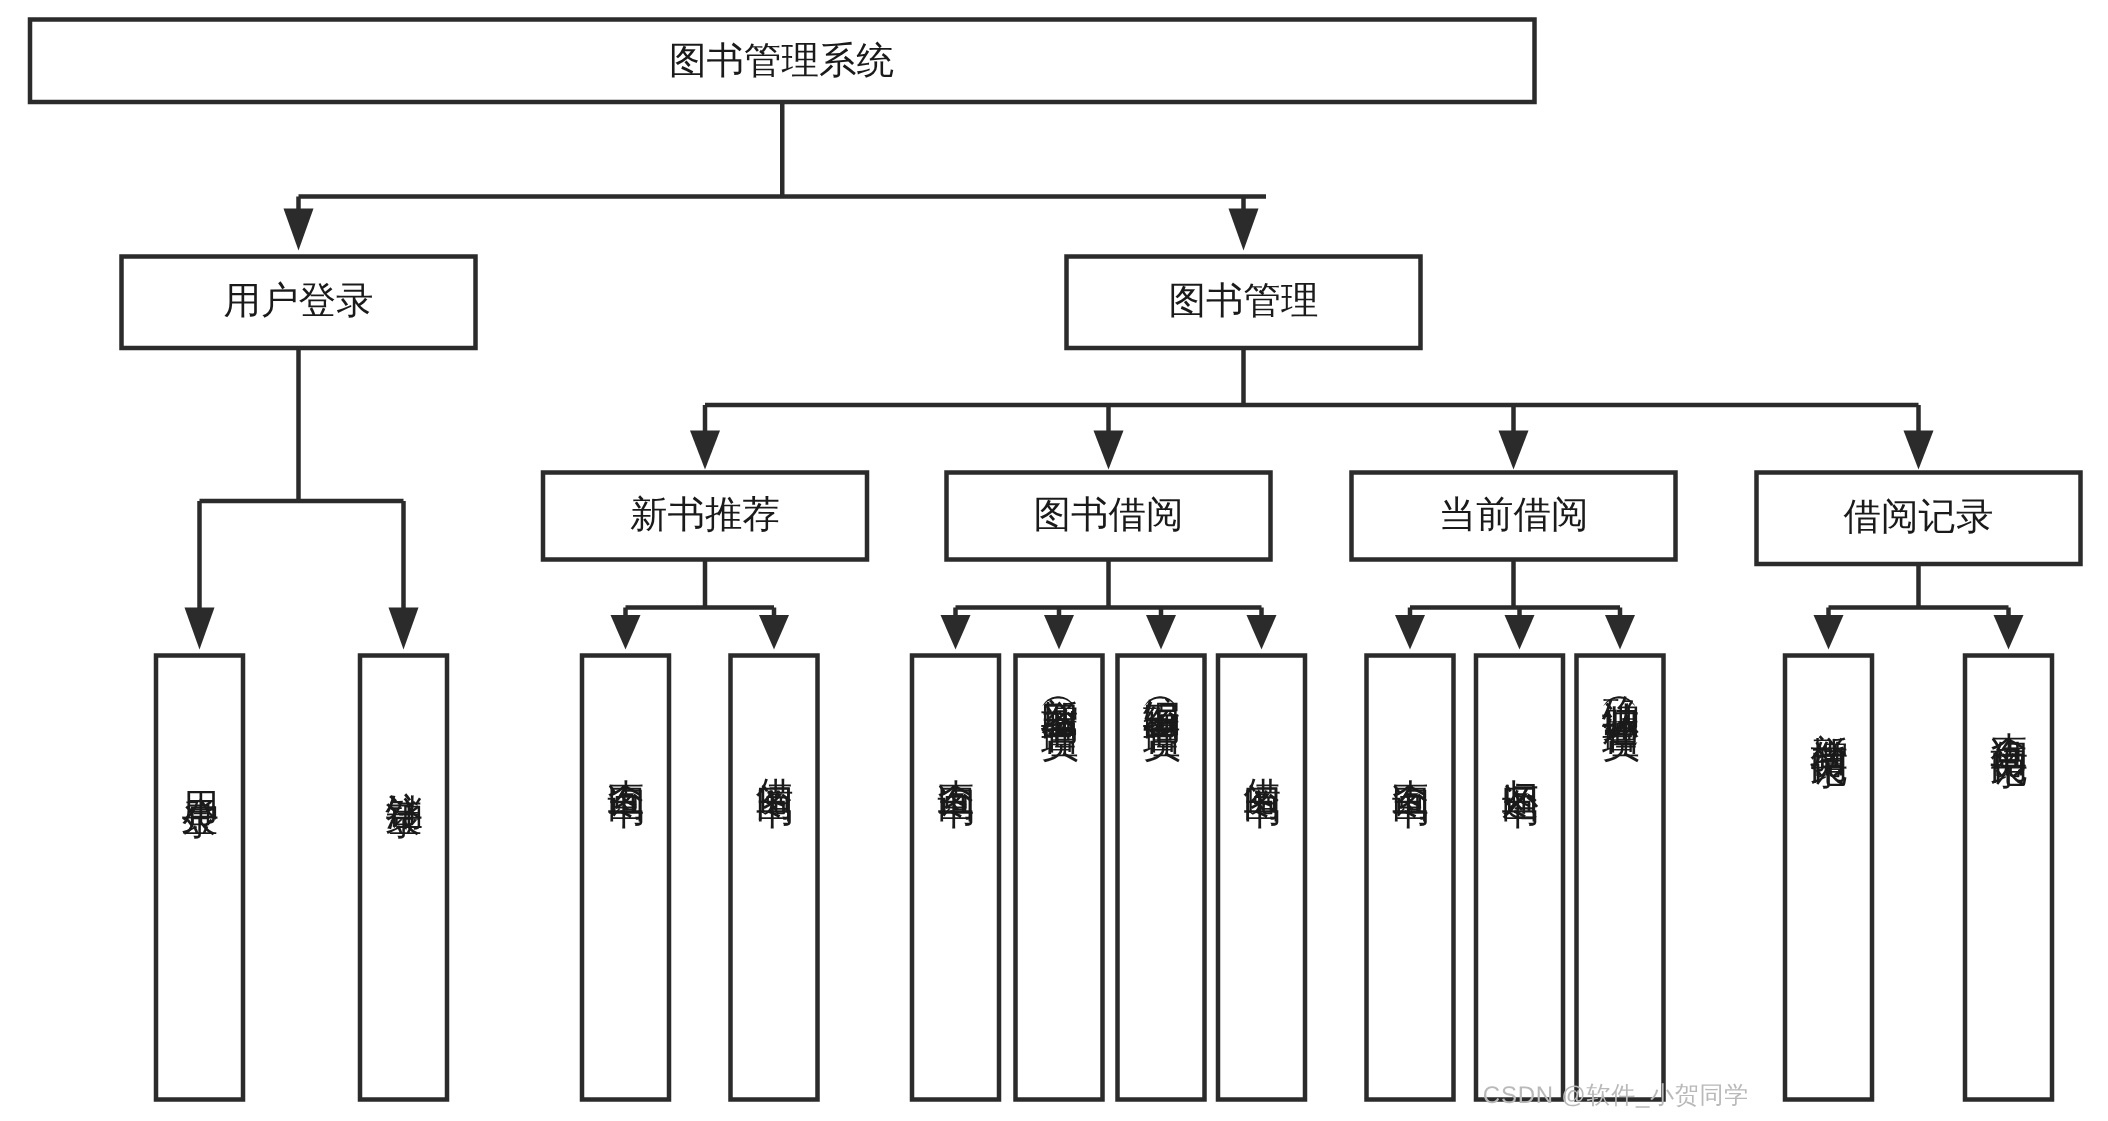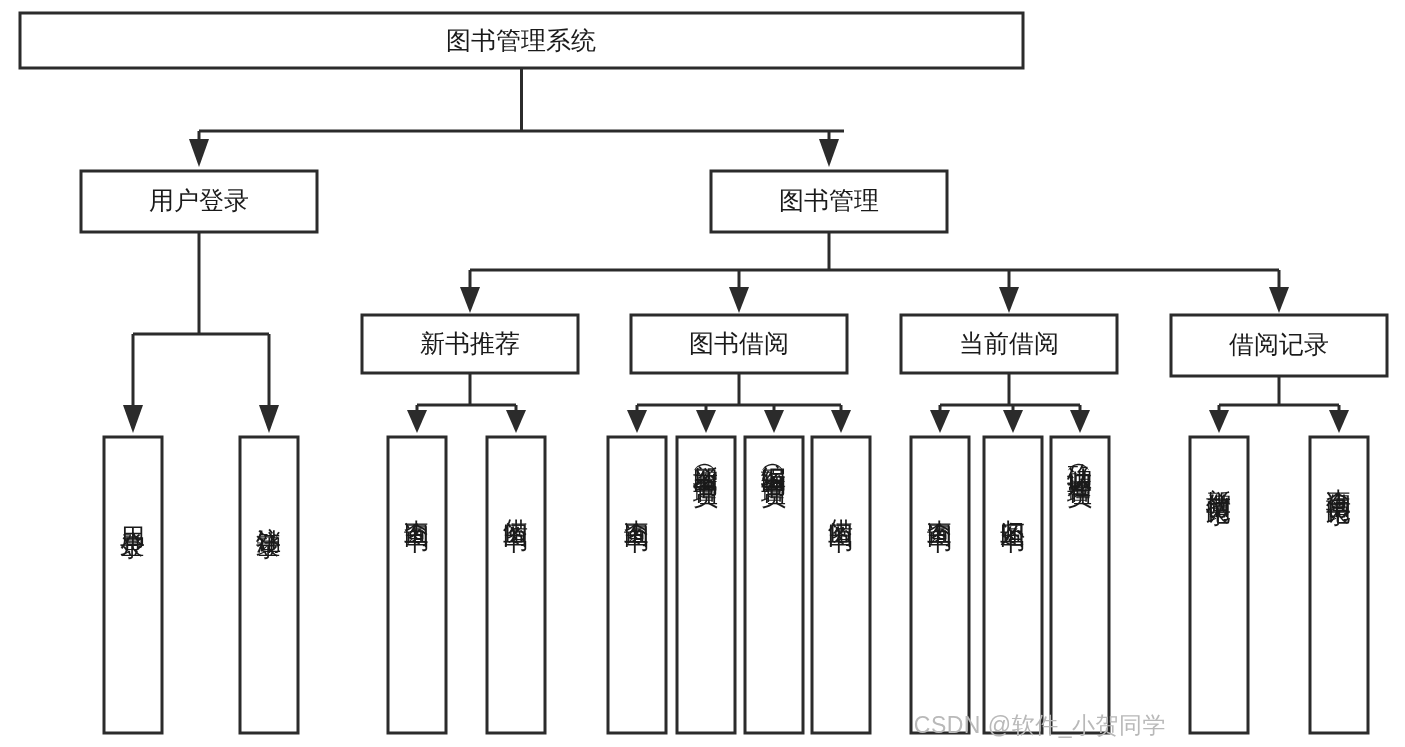--- a/index.html
+++ b/index.html
@@ -67,21 +67,21 @@
     line-height: 1.12;
     color: #1a1a1a;
     letter-spacing: 3px;
     white-space: nowrap;
   }
   .watermark {
     position: absolute;
     right: 14px;
     bottom: 6px;
     font-family: "Liberation Sans", "DejaVu Sans", sans-serif;
-    font-size: 23px;
+    font-size: 16px;
     color: #b9b9b9;
     letter-spacing: 0.5px;
     user-select: none;
   }
 </style>
 </head>
 <body>
 
 <div id="diagram-root">
 

